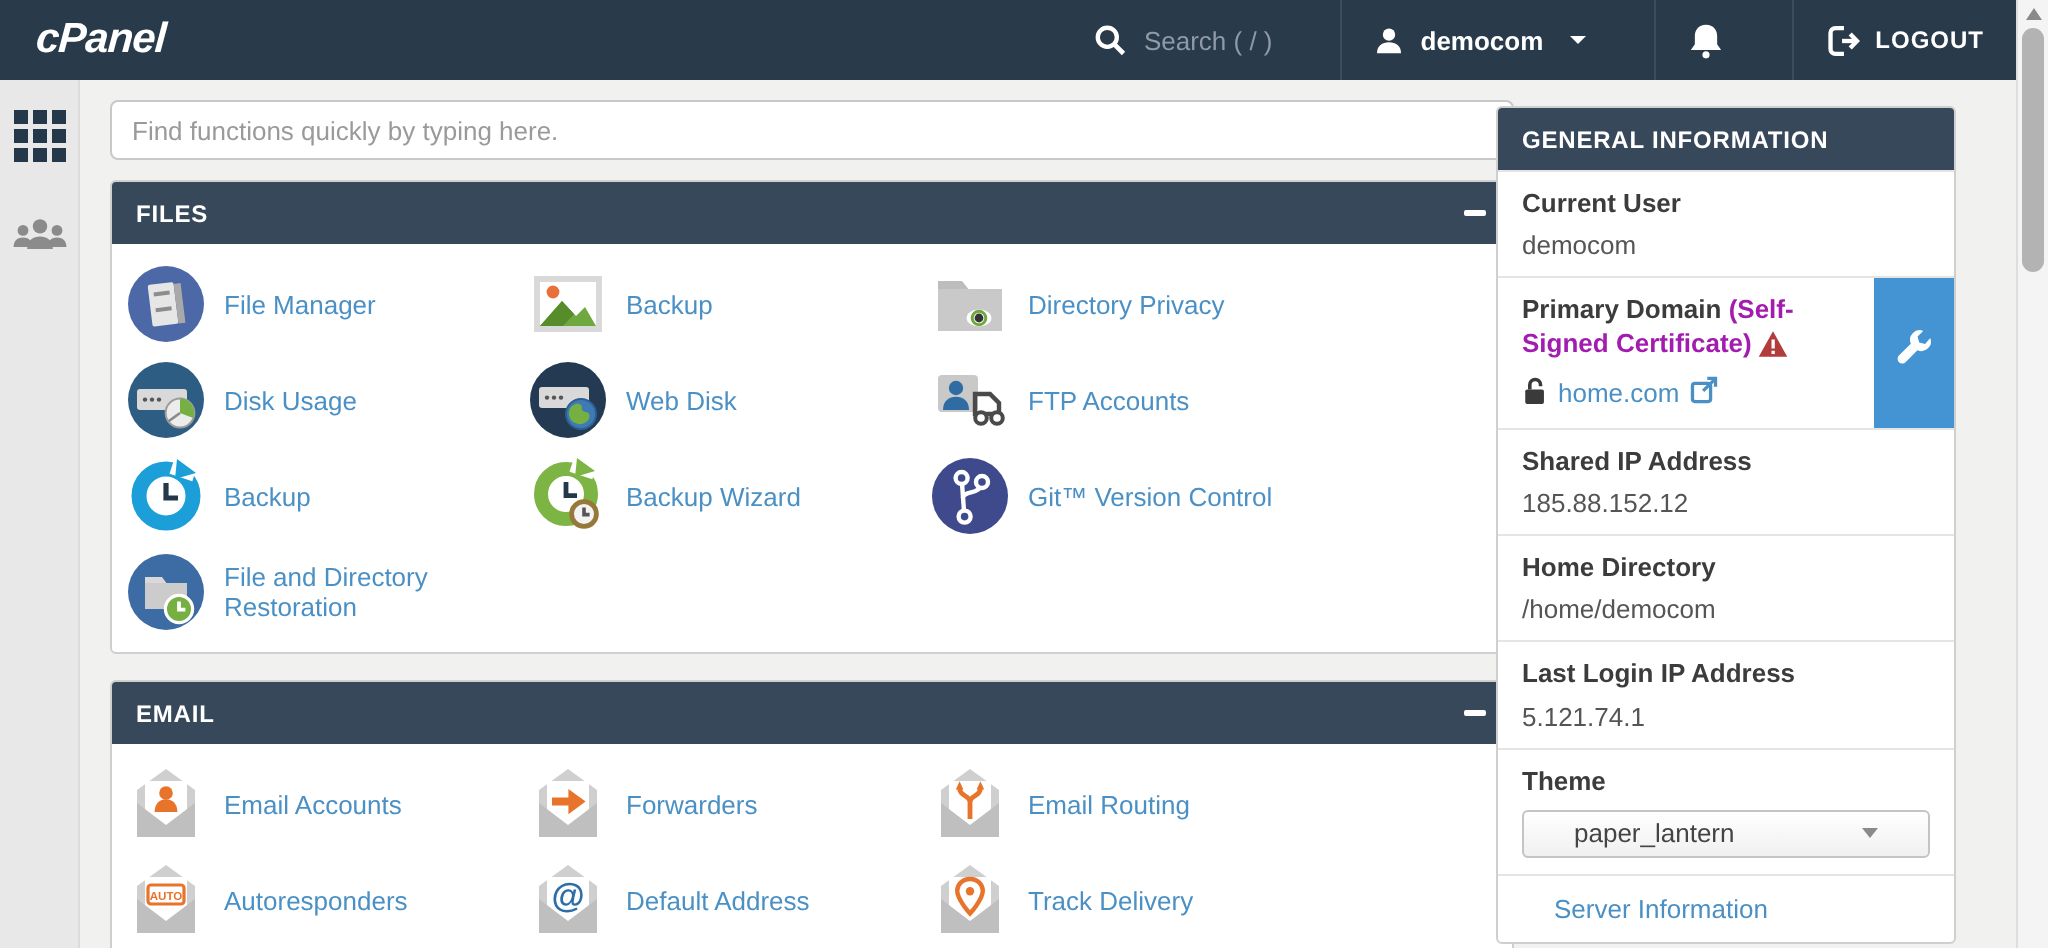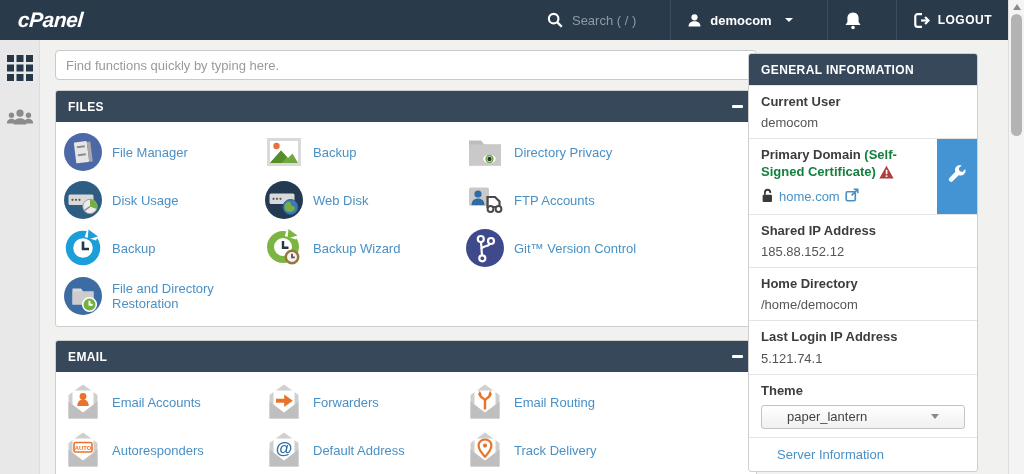--- a/index.html
+++ b/index.html
@@ -40,21 +40,21 @@
   .fn { display:flex; align-items:center; height:48px; text-decoration:none; cursor:pointer; }
   .fn-icon { width:40px; height:40px; flex:0 0 40px; margin-right:9px; }
   .fn-icon svg { width:40px; height:40px; display:block; }
   .fn-label { color:#4a90c5; font-size:13px; }
 
   
   .info-row { border-top:1px solid #e4e4e4; padding:8px 12px; position:relative; }
   .info-row:first-of-type { border-top:none; }
   .info-label { font-weight:bold; color:#3c3c3c; font-size:13px; line-height:1.25; }
   .info-value { color:#555; font-size:13px; margin-top:5px; word-break:break-all; }
-  .warn-text { color:#15803d; font-weight:bold; }
+  .warn-text { color:#a21caf; font-weight:bold; }
   .domain-line { margin-top:5px; display:flex; align-items:center; gap:5px; }
   .domain-link { color:#4a90c5; text-decoration:none; cursor:pointer; }
   .wrench-btn { position:absolute; top:0; right:0; bottom:0; width:40px; background:#4494d3; border:none; display:flex; align-items:center; justify-content:center; cursor:pointer; }
   .pd-row { padding-right:50px; }
   .theme-select { margin-top:6px; height:24px; border:1px solid #c4c4c4; border-radius:3px; background:linear-gradient(#ffffff,#f0f0f0); display:flex; align-items:center; padding:0 25px; color:#444; font-size:13px; cursor:pointer; }
   .theme-select .sel-caret { margin-left:auto; width:0; height:0; border-left:4px solid transparent; border-right:4px solid transparent; border-top:5px solid #8a8a8a; }
   .link-row { padding:9px 28px; }
   .side-link { color:#4a90c5; font-size:13px; text-decoration:none; cursor:pointer; }
 
   

